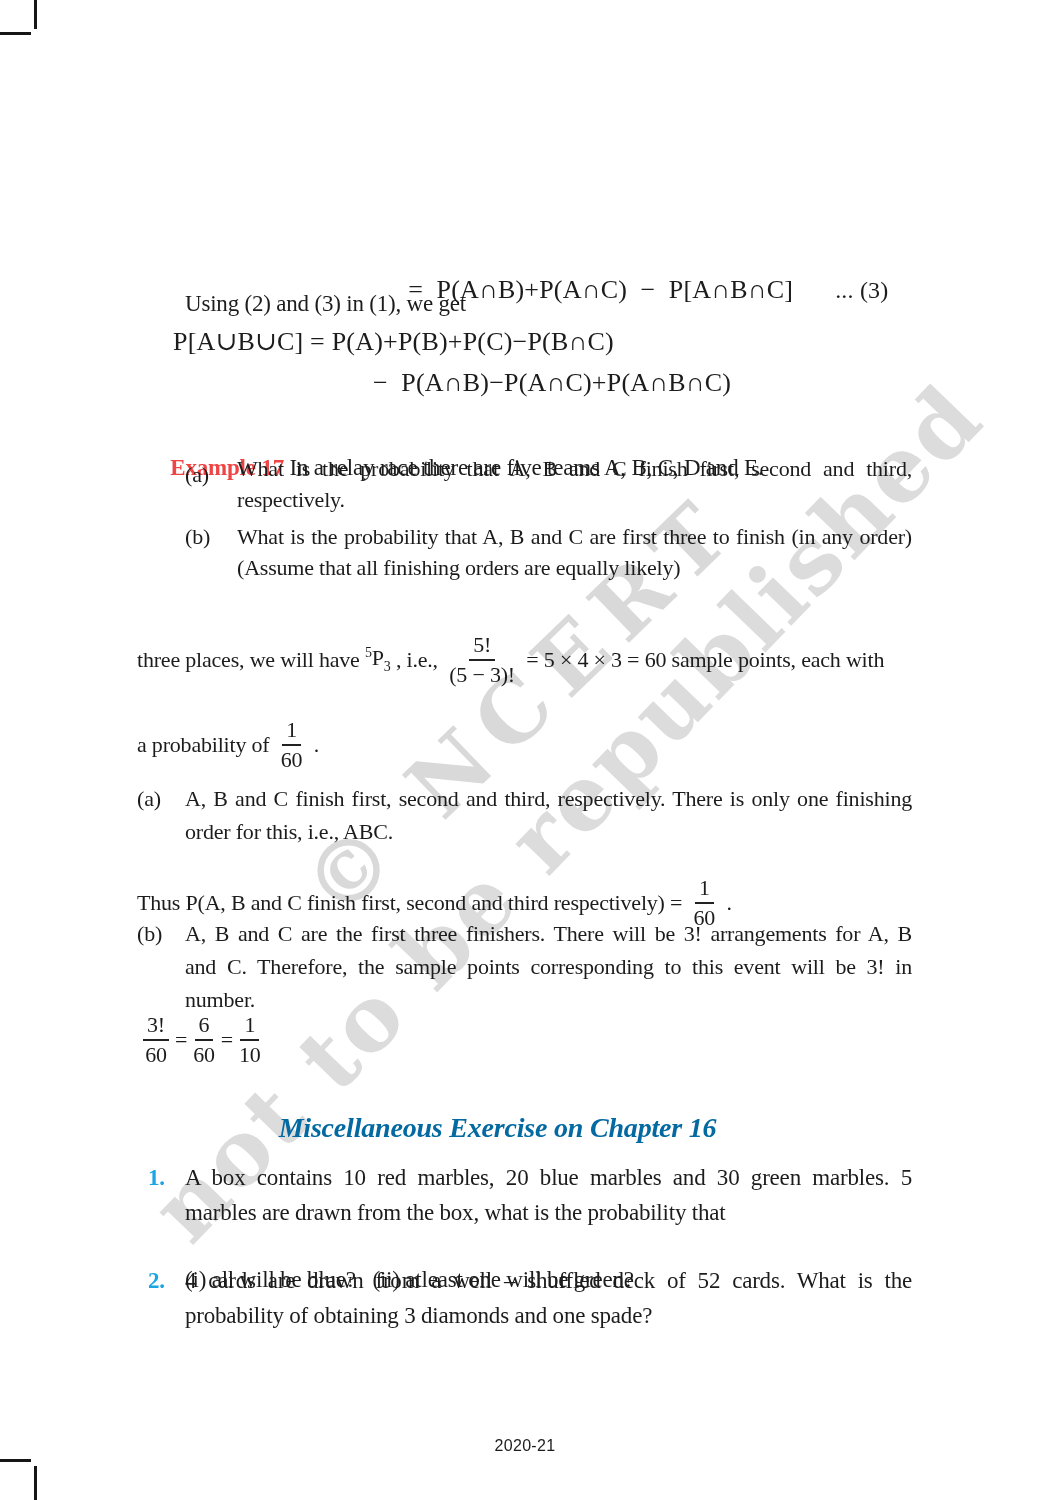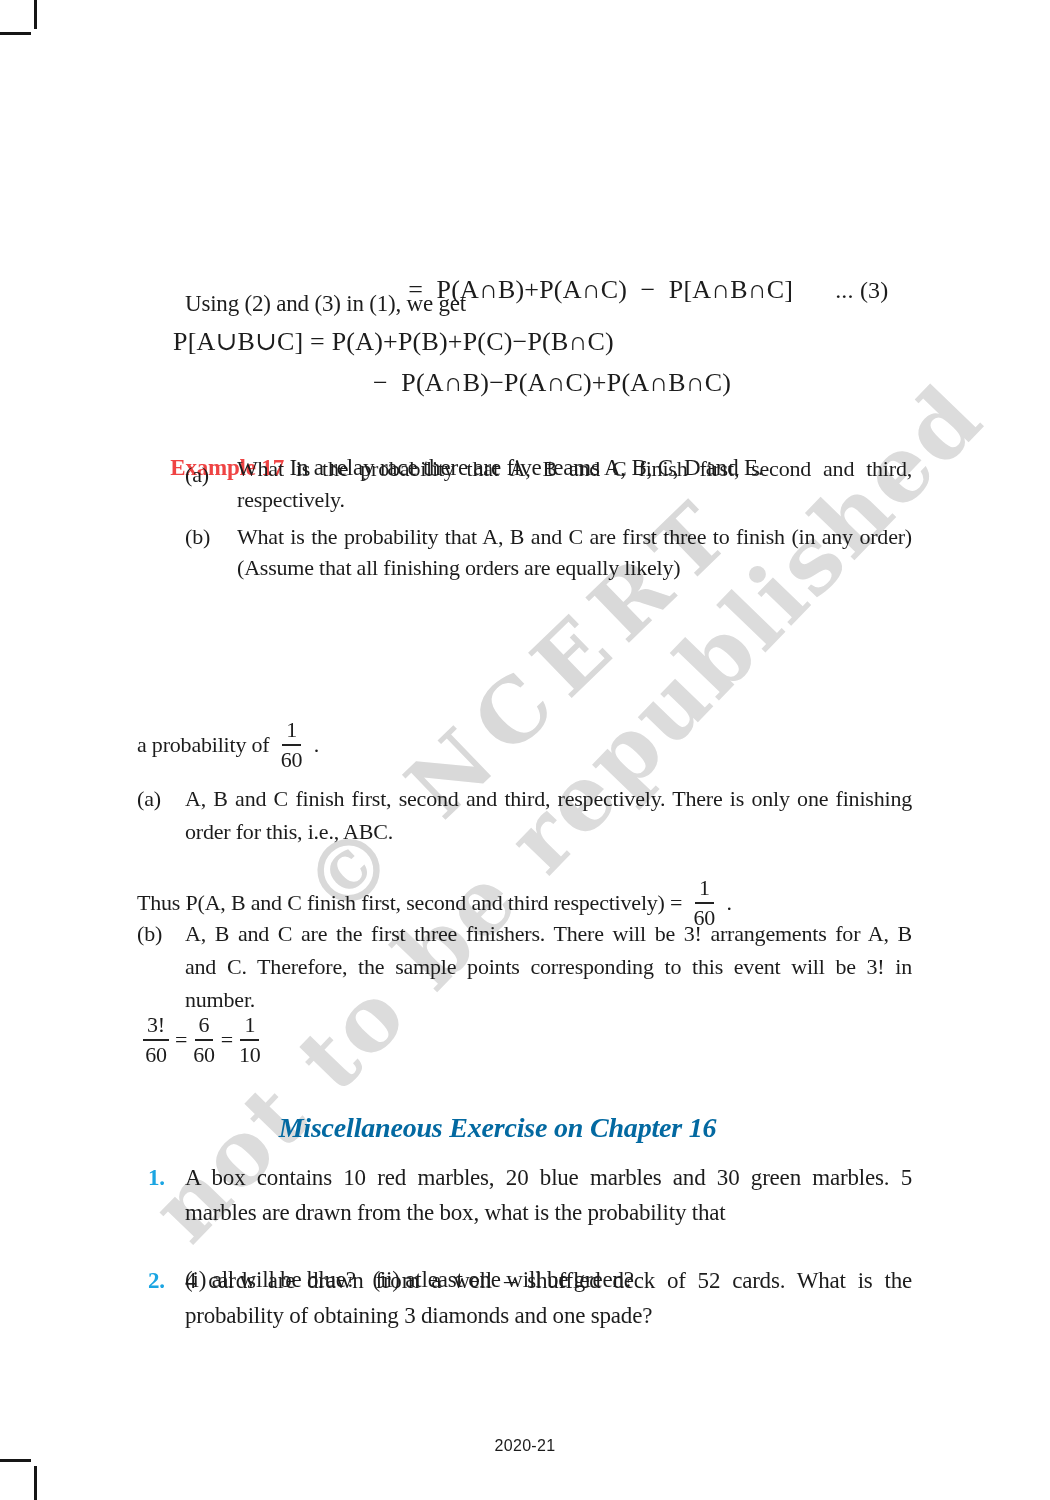--- a/index.html
+++ b/index.html
@@ -65,20 +65,23 @@
       <span class="accent" style="color:#ef4444;">Example 17</span><span> </span><span>In a relay race there are five teams A, B, C, D and E.</span>
     </div>
 
     <div class="marker body-txt" style="left:185px;top:459px;">(a)</div>
     <div class="para body-txt" style="left:237px;top:453px;width:675px;word-spacing:3px;">What is the probability that A, B and C finish first, second and third, respectively.</div>
 
     <div class="marker body-txt" style="left:185px;top:521px;">(b)</div>
     <div class="para body-txt" style="left:237px;top:521px;width:675px;">What is the probability that A, B and C are first three to finish (in any order) (Assume that all finishing orders are equally likely)</div>
 
 
+    <div class="mline" style="left:137px;top:622px;height:76px;">
+      <span>three places, we will have </span><span class="permg"><sup>5</sup><span>P</span><sub>3</sub></span><span> , i.e., </span><span class="frac"><span class="num">5!</span><span class="den">(5 − 3)!</span></span><span> = 5 × 4 × 3 = 60 sample points, each with</span>
+    </div>
 
     <div class="mline" style="left:137px;top:712px;height:66px;">
       <span>a probability of </span><span class="frac"><span class="num">1</span><span class="den">60</span></span><span> .</span>
     </div>
 
     <div class="marker sol-txt" style="left:137px;top:782px;">(a)</div>
     <div class="para sol-txt" style="left:185px;top:782px;width:727px;">A, B and C finish first, second and third, respectively. There is only one finishing order for this, i.e., ABC.</div>
 
     <div class="mline" style="left:137px;top:845px;height:64px;margin-top:26px;">
       <span>Thus P(A, B and C finish first, second and third respectively) = </span><span class="frac"><span class="num">1</span><span class="den">60</span></span><span> .</span>

